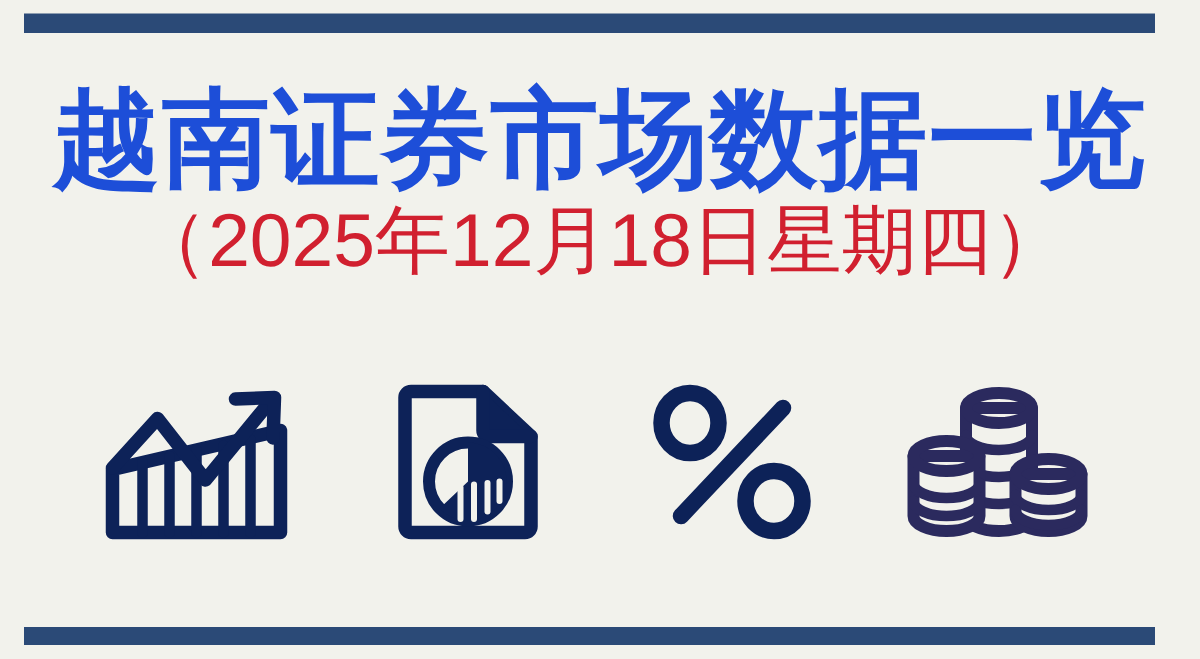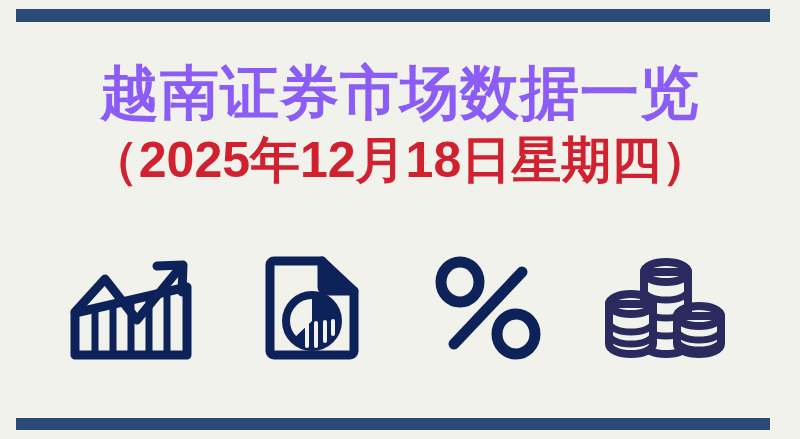--- a/index.html
+++ b/index.html
@@ -42,34 +42,34 @@
   .heading {
     position: absolute;
     left: 0;
     top: 56px;
     width: 800px;
     text-align: center;
   }
 
   .title-main {
     display: block;
-    color: #8b5cf6;
-    font-size: 59px;
+    color: #1d4ed8;
+    font-size: 72px;
     line-height: 74px;
     font-weight: bold;
     letter-spacing: 1px;
     white-space: nowrap;
   }
 
   .title-sub {
     display: block;
     color: #d1202f;
     font-size: 50px;
     line-height: 60px;
-    font-weight: bold;
+    font-weight: normal;
     letter-spacing: 0px;
     white-space: nowrap;
   }
 
   
   .icon-row {
     position: absolute;
     left: 60px;
     top: 248px;
     width: 680px;

